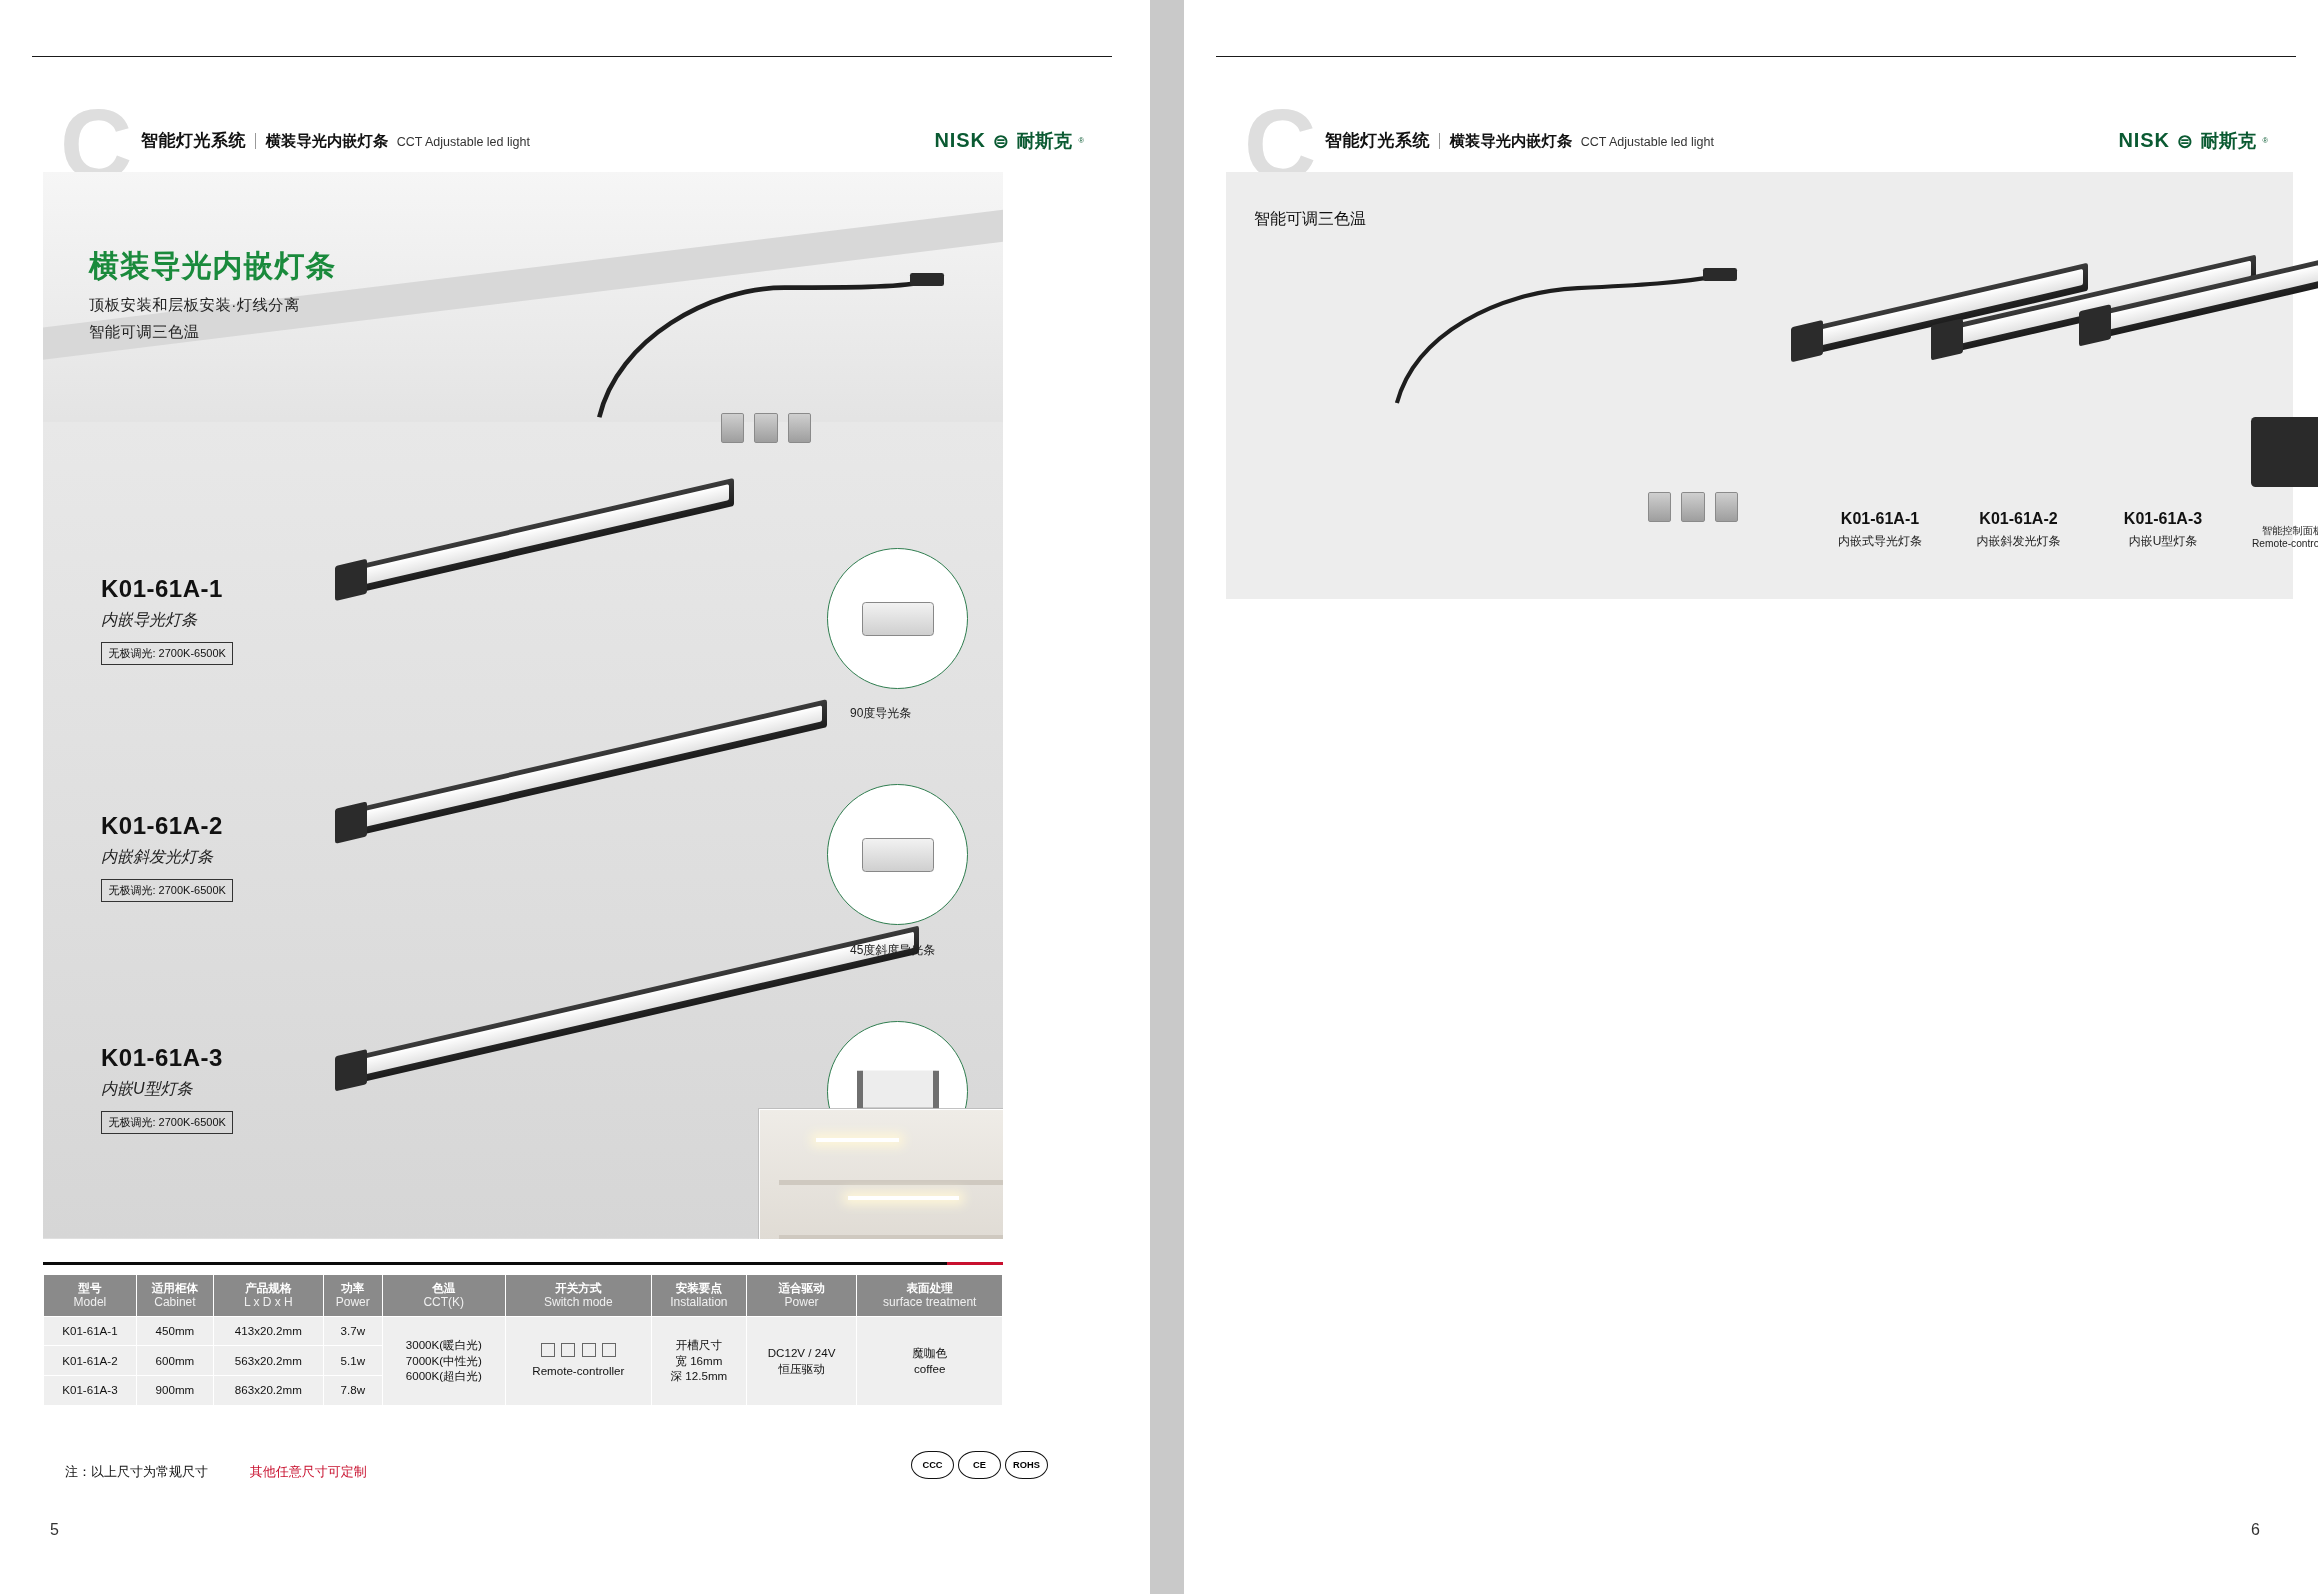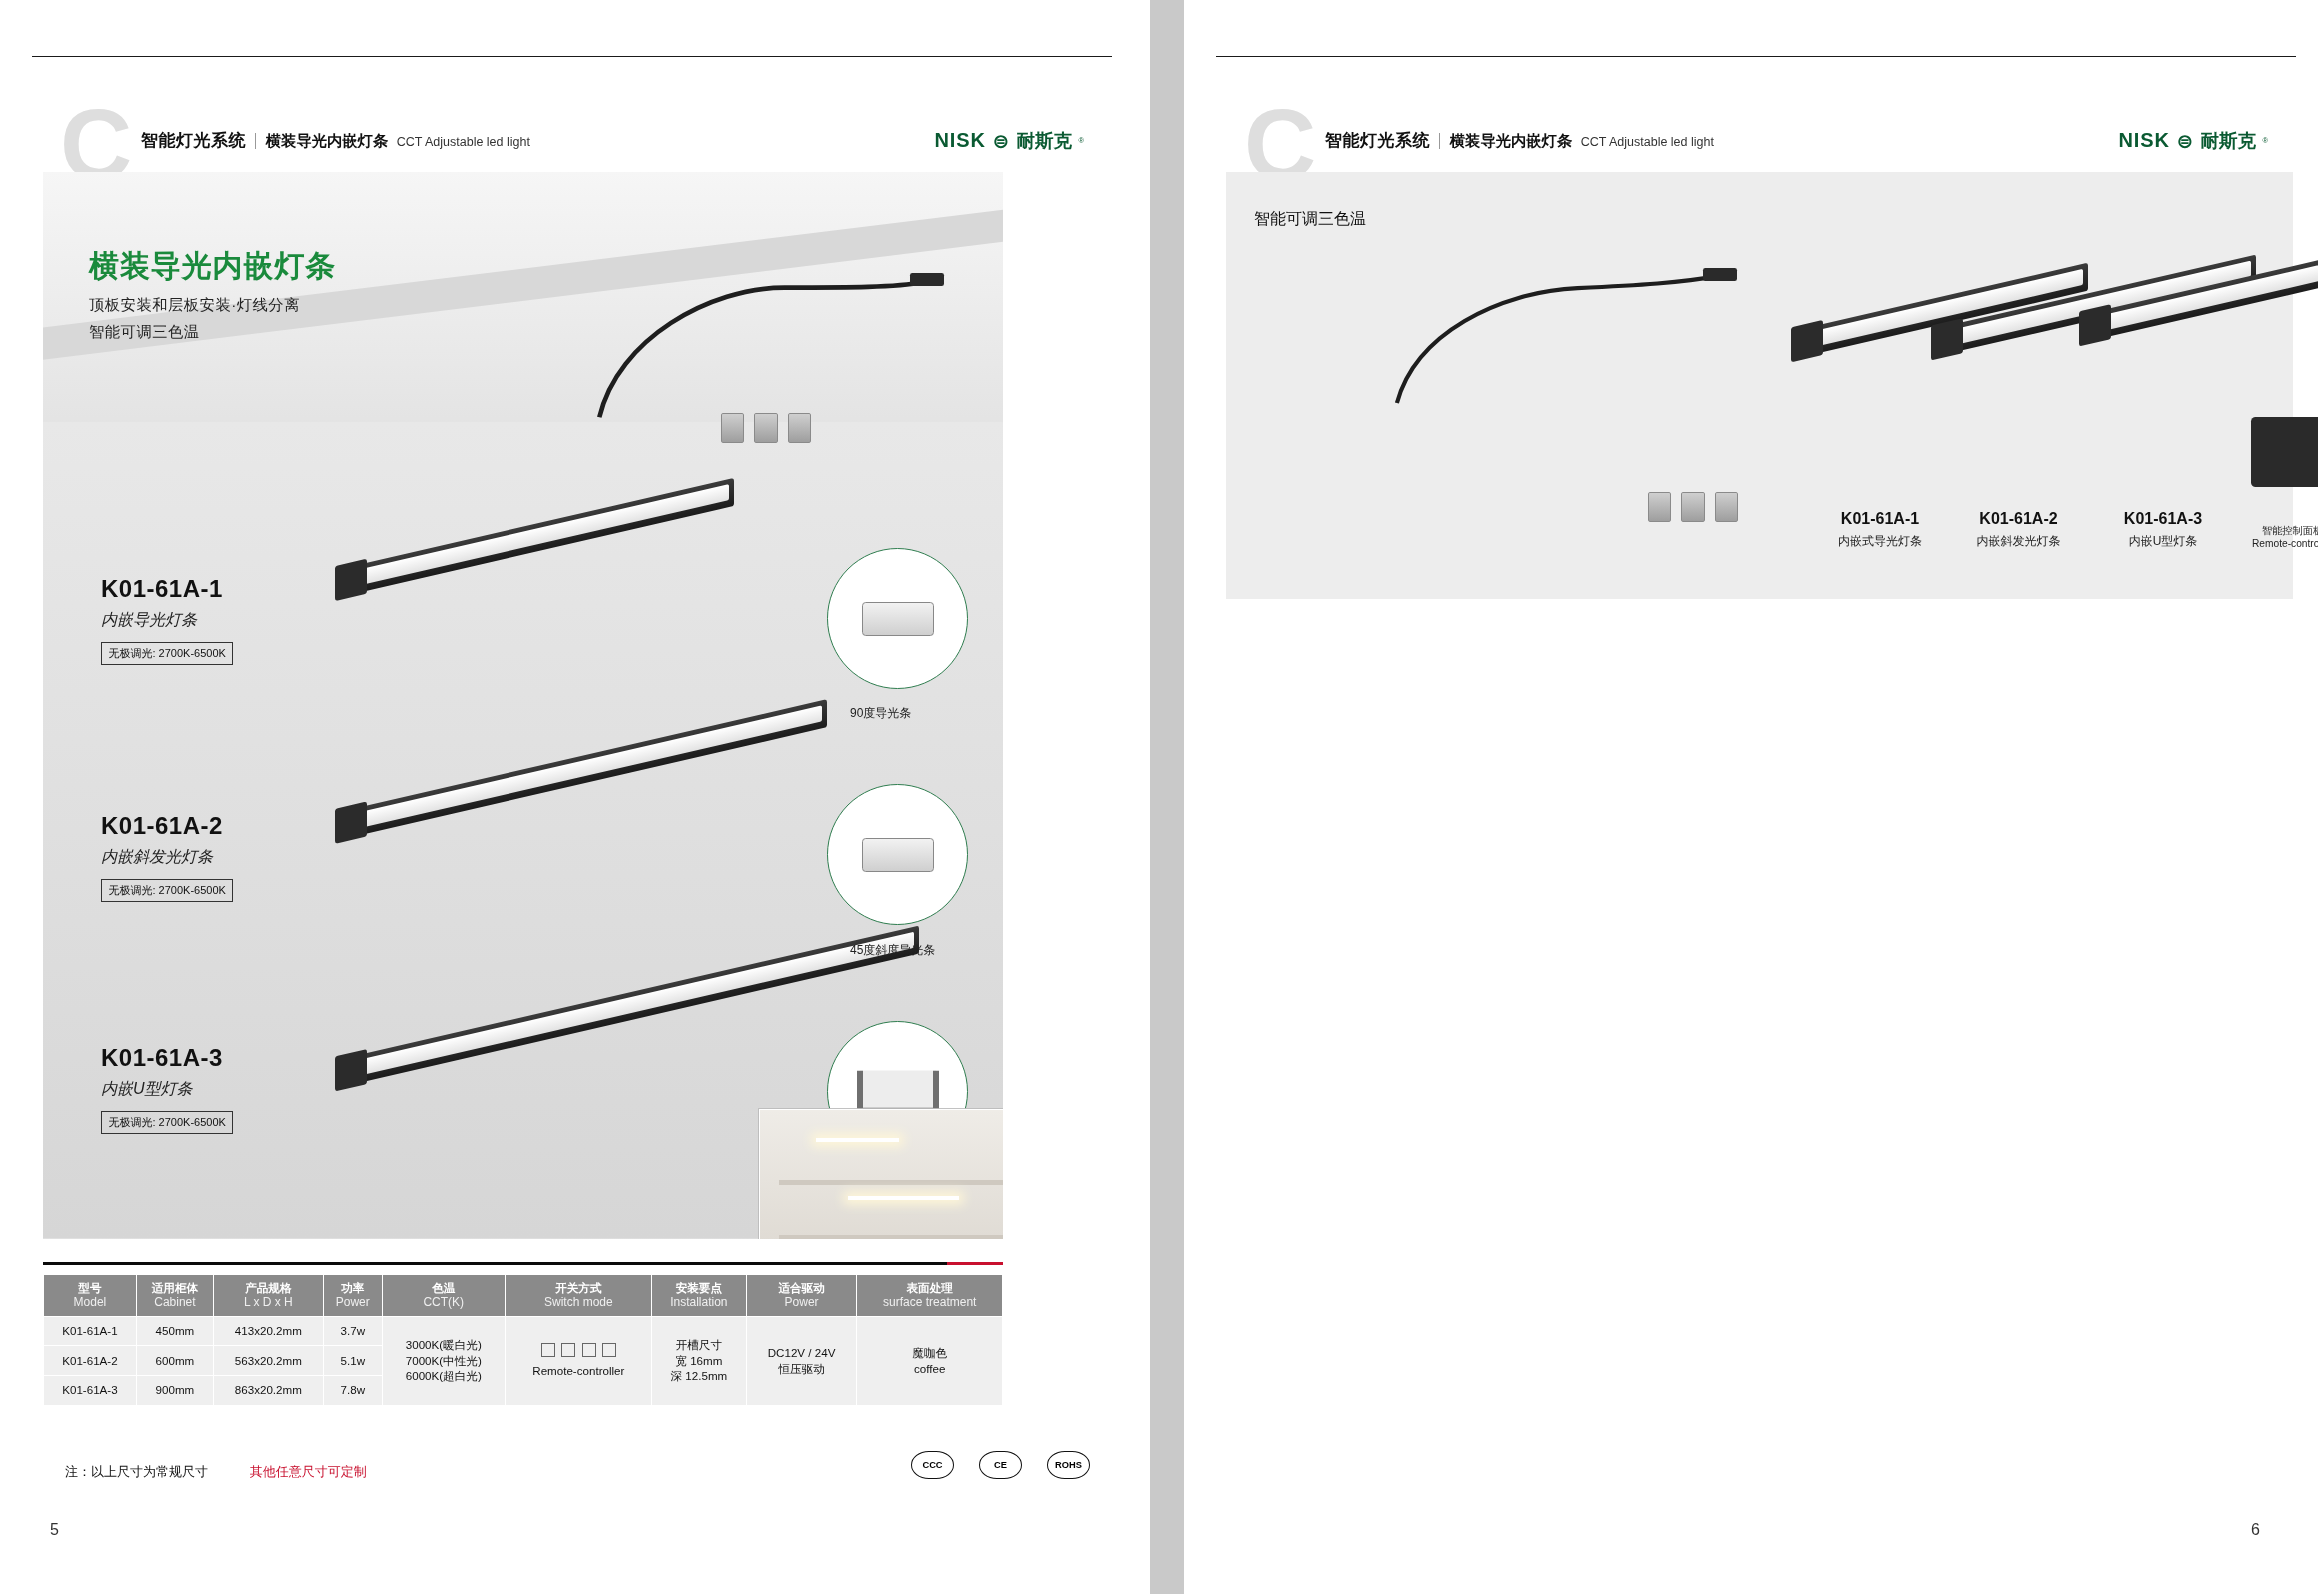--- a/index.html
+++ b/index.html
@@ -80,21 +80,21 @@
   .divline .red{position:absolute;right:0;top:0;width:56px;height:3.2px;background:#c8102e;}
 
   
   table.spec{position:absolute;border-collapse:collapse;font-size:11.6px;color:#111;}
   table.spec th{background:#8a8a8a;color:#fff;font-weight:700;padding:5.6px 2.8px;border:0.9px solid #fff;line-height:1.25;}
   table.spec th .en{display:block;font-size:12px;font-weight:400;color:#f0f0f0;}
   table.spec td{background:#efefef;border:0.9px solid #fff;text-align:center;padding:6.5px 3.7px;line-height:1.35;}
 
   .note{position:absolute;font-size:13px;color:#111;}
   .note .red{color:#c8102e;margin-left:38px;}
-  .certs{position:absolute;display:flex;gap:25px;align-items:center;}
+  .certs{position:absolute;display:flex;gap:4px;align-items:center;}
   .cert{width:41px;height:26px;border:1.4px solid #111;border-radius:50%/60%;display:flex;align-items:center;justify-content:center;font-size:9.3px;font-weight:700;}
   .pagenum{position:absolute;font-size:16px;color:#333;}
 
   
   .panel{position:absolute;background:#ededed;}
   .panel-title{position:absolute;font-size:16px;color:#111;}
   .rp-name{position:absolute;text-align:center;}
   .rp-name .m{font-size:16px;font-weight:700;color:#111;}
   .rp-name .c{font-size:12px;color:#222;margin-top:4.6px;}
 

